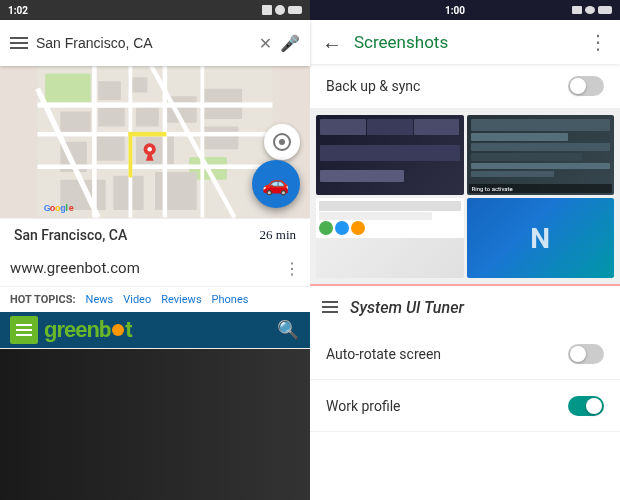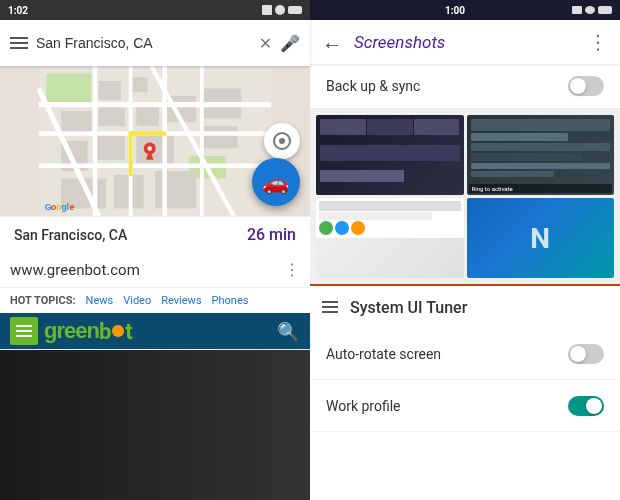--- a/index.html
+++ b/index.html
@@ -31,21 +31,21 @@
     .locate-btn { position: absolute; right: 10px; top: 50%; transform: translateY(-50%); width: 36px; height: 36px; background: #fff; border-radius: 50%; display: flex; align-items: center; justify-content: center; box-shadow: 0 2px 5px rgba(0,0,0,0.3); cursor: pointer; }
     .locate-btn-icon { width: 18px; height: 18px; border: 2px solid #777; border-radius: 50%; position: relative; }
     .locate-btn-icon::after { content: ''; position: absolute; top: 50%; left: 50%; transform: translate(-50%,-50%); width: 6px; height: 6px; background: #777; border-radius: 50%; }
 
     .nav-fab { position: absolute; right: 10px; bottom: 10px; width: 48px; height: 48px; background: #1976d2; border-radius: 50%; display: flex; align-items: center; justify-content: center; box-shadow: 0 3px 8px rgba(0,0,0,0.4); cursor: pointer; }
     .car-icon { color: #fff; font-size: 22px; }
 
     
     .location-label { padding: 8px 14px; background: #fff; border-top: 1px solid #eee; display: flex; align-items: center; justify-content: space-between; }
     .location-name { font-size: 14px; font-weight: 500; color: #333; }
-    .time-badge { color: #4c1d95; font-size: 16px; font-weight: 500; }
+    .time-badge { color: #0f172a; font-size: 13px; font-weight: 500; font-family: Liberation Serif, serif; }
     .url-bar { height: 36px; background: #fff; display: flex; align-items: center; padding: 0 10px; gap: 6px; border-bottom: 1px solid #eee; }
     .url-text { flex: 1; font-size: 15px; color: #333; }
     .url-menu { color: #777; font-size: 16px; cursor: pointer; }
     .hot-topics { padding: 6px 10px; display: flex; gap: 10px; align-items: center; }
     .hot-label { font-size: 11px; font-weight: bold; color: #555; }
     .hot-link { font-size: 11px; color: #1976d2; cursor: pointer; }
     .greenbot-bar { padding: 4px 10px; display: flex; align-items: center; gap: 6px; background: #0c4a6e; border-bottom: 1px solid #eee; }
     .greenbot-logo { display: flex; align-items: center; gap: 0; }
     .greenbot-menu { width: 28px; height: 28px; background: #6ab829; border-radius: 2px; display: flex; flex-direction: column; justify-content: center; align-items: center; gap: 3px; }
     .greenbot-menu span { width: 16px; height: 2px; background: #fff; display: block; }
@@ -58,42 +58,42 @@
 
     
     .right-status-bar { height: 20px; background: #1a1a2e; display: flex; align-items: center; justify-content: space-between; padding: 0 8px; }
     .right-status-time { color: #fff; font-size: 10px; font-weight: bold; }
     .right-status-icons { display: flex; gap: 3px; align-items: center; }
     .right-status-icon { width: 10px; height: 8px; background: #fff; border-radius: 1px; opacity: 0.85; }
 
     
     .screenshots-header { height: 44px; background: #fff; display: flex; align-items: center; padding: 0 12px; gap: 12px; box-shadow: 0 1px 3px rgba(0,0,0,0.1); }
     .back-arrow { font-size: 20px; color: #333; cursor: pointer; }
-    .screenshots-title { flex: 1; font-size: 17px; color: #4c1d95; font-weight: 400; font-style: italic; }
+    .screenshots-title { flex: 1; font-size: 17px; color: #15803d; font-weight: 400; }
     .more-icon { color: #777; font-size: 20px; cursor: pointer; }
 
     
     .backup-section { padding: 12px 16px; display: flex; align-items: center; justify-content: space-between; border-bottom: 1px solid #eee; gap: 24px; }
     .backup-label { font-size: 14px; color: #333; }
     .toggle { width: 36px; height: 20px; background: #ccc; border-radius: 10px; position: relative; cursor: pointer; }
     .toggle.on { background: #4caf50; }
     .toggle-thumb { width: 16px; height: 16px; background: #fff; border-radius: 50%; position: absolute; top: 2px; left: 2px; transition: left 0.2s; box-shadow: 0 1px 3px rgba(0,0,0,0.3); }
     .toggle.on .toggle-thumb { left: 18px; }
 
     
     .screenshots-grid { display: grid; grid-template-columns: 1fr 1fr; gap: 3px; padding: 6px; background: #f0f0f0; }
     .screenshot-thumb { background: #2a2a3e; height: 80px; border-radius: 2px; overflow: hidden; position: relative; }
     .thumb-dark { background: linear-gradient(135deg, #1a1a2e 0%, #2d2d44 100%); }
     .thumb-content { width: 100%; height: 100%; display: flex; flex-wrap: wrap; gap: 1px; padding: 4px; }
     .thumb-tile { background: #3a3a5a; border-radius: 1px; flex: 1 0 30%; height: 20px; }
     .thumb-bright { background: linear-gradient(135deg, #e91e63 0%, #ff5722 50%, #2196f3 100%); }
     .thumb-label { position: absolute; bottom: 2px; left: 2px; right: 2px; background: rgba(0,0,0,0.5); color: #fff; font-size: 7px; padding: 1px 3px; border-radius: 1px; }
 
     
-    .tuner-header { height: 44px; background: #fff; display: flex; align-items: center; padding: 0 12px; gap: 12px; border-top: 2px solid #c2410c; }
+    .tuner-header { height: 44px; background: #fff; display: flex; align-items: center; padding: 0 12px; gap: 12px; border-top: 2px solid #fca5a5; font-style: italic; }
     .tuner-menu { display: flex; flex-direction: column; gap: 3px; cursor: pointer; }
     .tuner-menu span { width: 16px; height: 2px; background: #555; display: block; }
     .tuner-title { flex: 1; font-size: 16px; color: #333; font-weight: 500; }
 
     
     .settings-list { flex: 1; overflow: hidden; }
     .setting-item { height: 52px; display: flex; align-items: center; padding: 0 16px; border-bottom: 1px solid #f0f0f0; }
     .setting-label { flex: 1; font-size: 14px; color: #333; }
     .toggle-off { background: #ccc; }
     .toggle-on-teal { background: #009688; }

